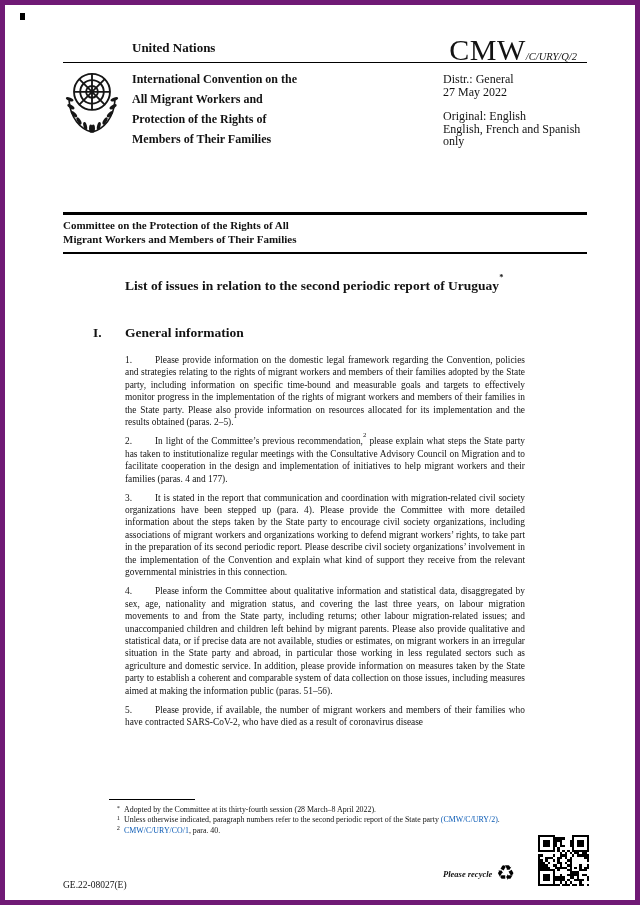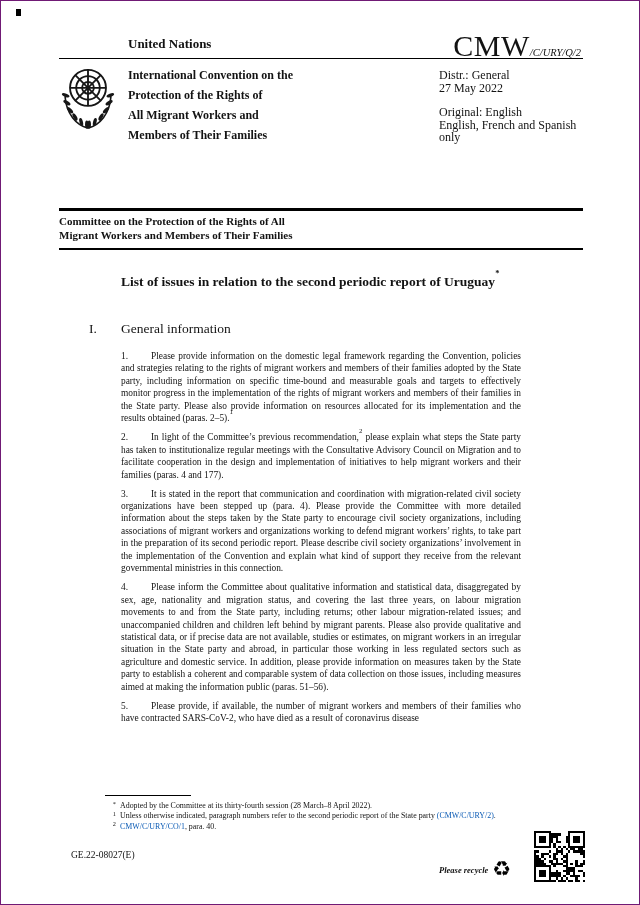--- a/index.html
+++ b/index.html
@@ -4,21 +4,21 @@
 <style>
   * { box-sizing: border-box; margin: 0; padding: 0; }
   html, body { background: #fff; }
   body {
     width: 640px; height: 905px;
     font-family: "Liberation Serif", serif;
     color: #131313;
   }
   .page {
     position: relative; width: 640px; height: 905px;
-    background: #fff; border: 1px solid #701a75; overflow: hidden;
+    background: #fff; border: 5px solid #701a75; overflow: hidden;
   }
   .reg-mark { position: absolute; background: #000; }
   .reg-tl { left: 15px; top: 8px; width: 5px; height: 7px; }
 
   
   .org-name { position: absolute; left: 127px; top: 35px; font-size: 13px; font-weight: bold; }
   .doc-symbol { position: absolute; right: 58px; top: 28px; text-align: right; white-space: nowrap; }
   .sym-main { font-size: 30px; letter-spacing: .5px; }
   .sym-sub  { font-size: 10.5px; font-style: italic; }
 
@@ -38,21 +38,21 @@
   .distr-gap { height: 12px; }
 
   .committee { position: absolute; left: 58px; top: 214px; font-size: 11px; font-weight: bold; line-height: 13.5px; }
 
   .doc-title {
     position: absolute; left: 120px; top: 268px; width: 412px;
     font-size: 13.5px; font-weight: bold; line-height: 17.5px;
   }
   .doc-title sup { font-size: 8.5px; position: relative; top: -4px; }
 
-  .section-heading { position: absolute; left: 88px; top: 320px; font-size: 13.5px; font-weight: normal; }
+  .section-heading { position: absolute; left: 88px; top: 320px; font-size: 13.5px; font-weight: bold; }
   .sec-num { display: inline-block; width: 32px; }
 
   .body-text {
     position: absolute; left: 120px; top: 349px; width: 400px;
     font-size: 9.4px; line-height: 12.45px; text-align: justify;
   }
   .para { margin-bottom: 6.5px; }
   .para-num { display: inline-block; min-width: 30px; }
   .body-text sup { font-size: 6.8px; position: relative; top: -3px; line-height: 0; }
 
@@ -61,21 +61,21 @@
     position: absolute; left: 104px; top: 800px; width: 420px;
     font-size: 7.9px; line-height: 10.4px;
   }
   .footnote { padding-left: 16px; text-indent: -16px; text-align: justify; }
   .fn-marker {
     display: inline-block; width: 11px; text-align: right; margin-right: 4px;
     text-indent: 0; font-size: 6.3px; position: relative; top: -2.5px;
   }
   .doc-link { color: #0b5bb5; text-decoration: none; cursor: pointer; }
 
-  .footer-code { position: absolute; left: 58px; top: 849px; font-size: 9.5px; margin-left: 12px; }
+  .footer-code { position: absolute; left: 58px; top: 875px; font-size: 9.5px; }
   .recycle-note { position: absolute; left: 438px; top: 858px; display: flex; align-items: center; gap: 4px; text-align: center; }
   .recycle-text { font-size: 8.5px; font-weight: bold; font-style: italic; }
   .recycle-icon { font-size: 21px; line-height: 1; color: #000; }
   .qr { position: absolute; left: 533px; top: 830px; width: 51px; height: 51px; }
   .qr svg { width: 100%; height: 100%; }
 </style>
 </head>
 <body>
 
 <div class="page">
@@ -116,22 +116,22 @@
         <ellipse cx="79" cy="74" rx="2.8" ry="6.5" transform="rotate(45 79 74)"></ellipse>
         <ellipse cx="71" cy="85" rx="2.8" ry="6.5" transform="rotate(30 71 85)"></ellipse>
         <ellipse cx="61" cy="93" rx="2.8" ry="6.5" transform="rotate(15 61 93)"></ellipse>
         <ellipse cx="52" cy="97" rx="2.8" ry="6.5"></ellipse>
       </g>
     </svg>
   </div>
 
   <div class="convention-title">
       <div>International Convention on the</div>
+      <div>All Migrant Workers and</div>
       <div>Protection of the Rights of</div>
-      <div>All Migrant Workers and</div>
       <div>Members of Their Families</div>
     </div>
 
   <div class="distr-block">
     <div>Distr.: General</div>
     <div>27 May 2022</div>
     <div class="distr-gap"></div>
     <div>Original: English</div>
     <div>English, French and Spanish only</div>
   </div>

